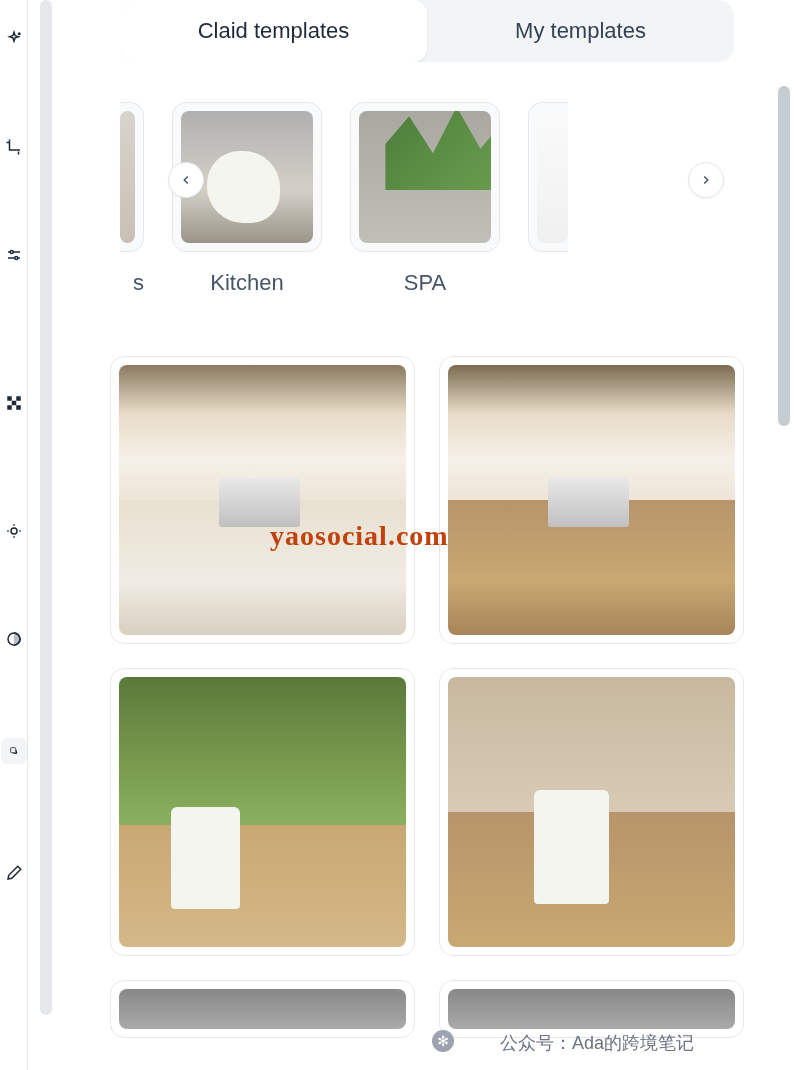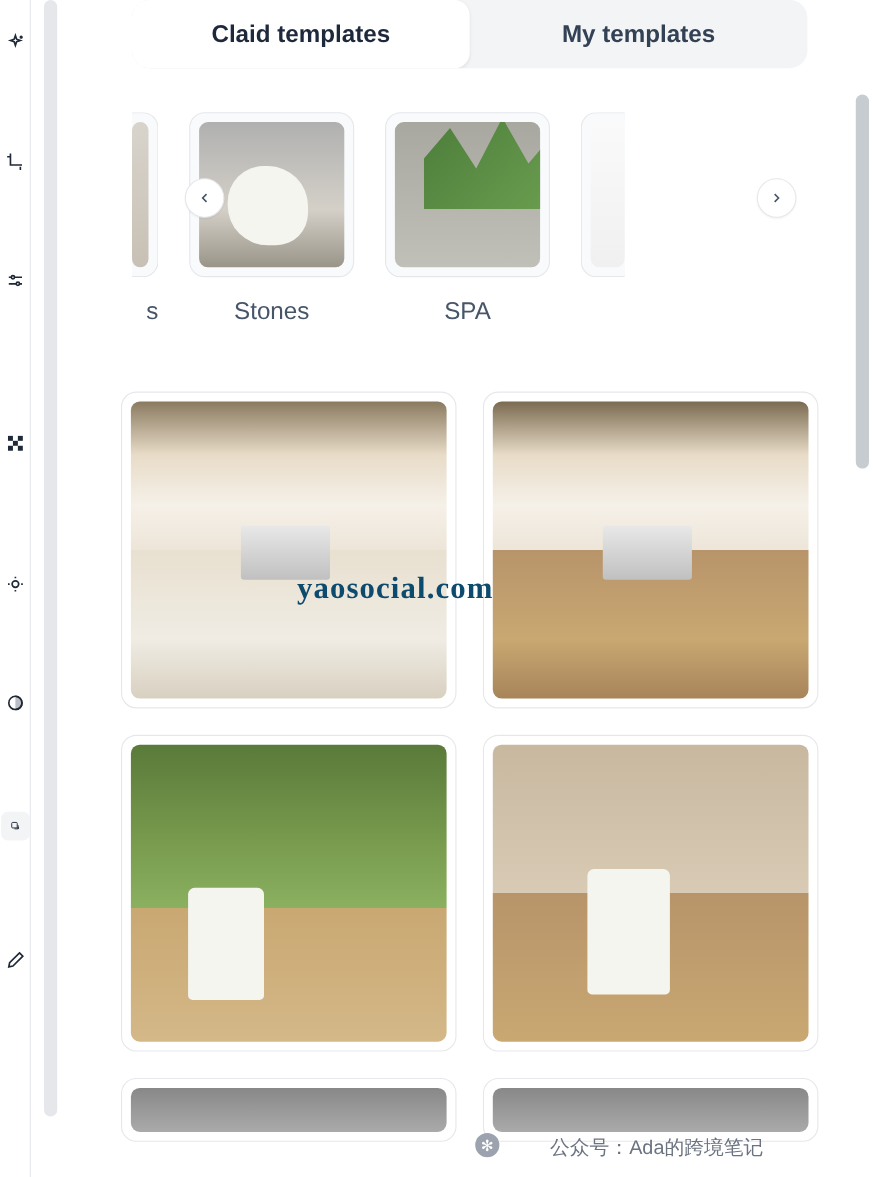--- a/index.html
+++ b/index.html
@@ -6,21 +6,21 @@
 body { font-family: -apple-system, BlinkMacSystemFont, 'Segoe UI', sans-serif; background: #fff; width: 794px; height: 1070px; overflow: hidden; position: relative; }
 
 .sidebar { position: absolute; left: 0; top: 0; width: 28px; height: 100%; background: #fff; border-right: 1px solid #e5e7eb; display: flex; flex-direction: column; align-items: center; padding-top: 30px; gap: 90px; z-index: 5; }
 .sidebar-icon { width: 18px; height: 18px; color: #1f2937; display: flex; align-items: center; justify-content: center; cursor: pointer; }
 
 .scroll-track-left { position: absolute; left: 40px; top: 0; width: 12px; height: 1015px; background: #e5e7eb; border-radius: 6px; z-index: 4; }
 
 .main { position: absolute; left: 60px; top: 0; right: 0; bottom: 0; padding: 0 20px; }
 
 .tabs { display: flex; background: #f3f4f6; border-radius: 16px; padding: 0; margin: 0 40px 40px 40px; overflow: hidden; }
-.tab { flex: 1; text-align: center; padding: 18px 0; font-size: 22px; font-weight: 700; color: #334155; cursor: pointer; border-radius: 14px; }
+.tab { flex: 1; text-align: center; padding: 18px 0; font-size: 22px; font-weight: 400; color: #334155; cursor: pointer; border-radius: 14px; }
 .tab.active { background: #fff; box-shadow: 0 1px 3px rgba(0,0,0,0.08); color: #1e293b; }
 
 .categories { position: relative; display: flex; gap: 28px; padding: 0 40px; margin-bottom: 60px; align-items: flex-start; }
 .cat-item { display: flex; flex-direction: column; align-items: center; gap: 18px; }
 .cat-thumb { width: 150px; height: 150px; border-radius: 14px; border: 1px solid #e5e7eb; background: #f8fafc; padding: 8px; display: flex; align-items: center; justify-content: center; overflow: hidden; cursor: pointer; }
 .cat-thumb.selected { border: 2px solid #1e293b; }
 .cat-thumb-inner { width: 100%; height: 100%; border-radius: 8px; }
 .cat-label { font-size: 22px; color: #475569; font-weight: 500; }
 .cat-label.selected { color: #1e293b; font-weight: 600; }
 .cat-partial-left { width: 24px; height: 150px; border-radius: 0 14px 14px 0; border: 1px solid #e5e7eb; border-left: none; background: #f8fafc; padding: 8px 8px 8px 0; overflow: hidden; cursor: pointer; }
@@ -30,21 +30,21 @@
 
 .nav-arrow { position: absolute; top: 60px; width: 36px; height: 36px; background: #fff; border: 1px solid #e5e7eb; border-radius: 50%; display: flex; align-items: center; justify-content: center; cursor: pointer; z-index: 3; box-shadow: 0 1px 2px rgba(0,0,0,0.05); }
 .nav-arrow.left { left: 88px; }
 .nav-arrow.right { right: 50px; }
 .nav-arrow svg { width: 14px; height: 14px; color: #475569; }
 
 .grid { display: grid; grid-template-columns: 1fr 1fr; gap: 24px; padding: 0 30px; }
 .grid-card { border: 1px solid #e5e7eb; border-radius: 14px; padding: 8px; background: #fff; cursor: pointer; }
 .grid-img { width: 100%; height: 270px; border-radius: 8px; }
 
-.watermark { position: absolute; top: 520px; left: 270px; color: #0c4a6e; font-size: 28px; font-weight: 700; letter-spacing: 1px; font-family: serif; z-index: 10; }
+.watermark { position: absolute; top: 520px; left: 270px; color: #c2410c; font-size: 28px; font-weight: 700; letter-spacing: 1px; font-family: serif; z-index: 10; }
 .footer-text { position: absolute; bottom: 15px; right: 100px; color: #6b7280; font-size: 18px; z-index: 10; }
 .footer-icon { position: absolute; bottom: 18px; right: 340px; width: 22px; height: 22px; background: #9ca3af; border-radius: 50%; z-index: 10; display:flex; align-items:center; justify-content:center; color:#fff; font-size:14px;}
 
 .scroll-thumb { position: absolute; right: 4px; top: 86px; width: 12px; height: 340px; background: #c7ccd1; border-radius: 6px; z-index: 6; }
 
 
 .th-stones { background: linear-gradient(#b0b0b0,#d4d0c8 60%,#9a9488); position:relative; }
 .th-stones::after{content:'';position:absolute;left:20%;top:30%;width:55%;height:55%;background:#f5f5f0;border-radius:45% 50% 40% 50%;}
 .th-kitchen { background: linear-gradient(#f0e8dc 0%,#e8dcc8 40%,#c9a872 40%,#d4b888 100%); position:relative;}
 .th-kitchen::before{content:'';position:absolute;left:0;top:0;right:0;height:40%;background:linear-gradient(#e8e0d0,#f0ece0);}
@@ -145,21 +145,21 @@
       <div class="cat-partial-left">
           <div class="partial-inner th-partial-s"></div>
         </div>
       <div class="cat-partial-label">s</div>
     </div>
 
     <div class="cat-item">
       <div class="cat-thumb">
           <div class="cat-thumb-inner th-stones"></div>
         </div>
-      <div class="cat-label">Stones</div>
+      <div class="cat-label">Kitchen</div>
     </div>
 
 
     <div class="cat-item">
       <div class="cat-thumb">
           <div class="cat-thumb-inner th-spa"></div>
         </div>
       <div class="cat-label">SPA</div>
     </div>
 

